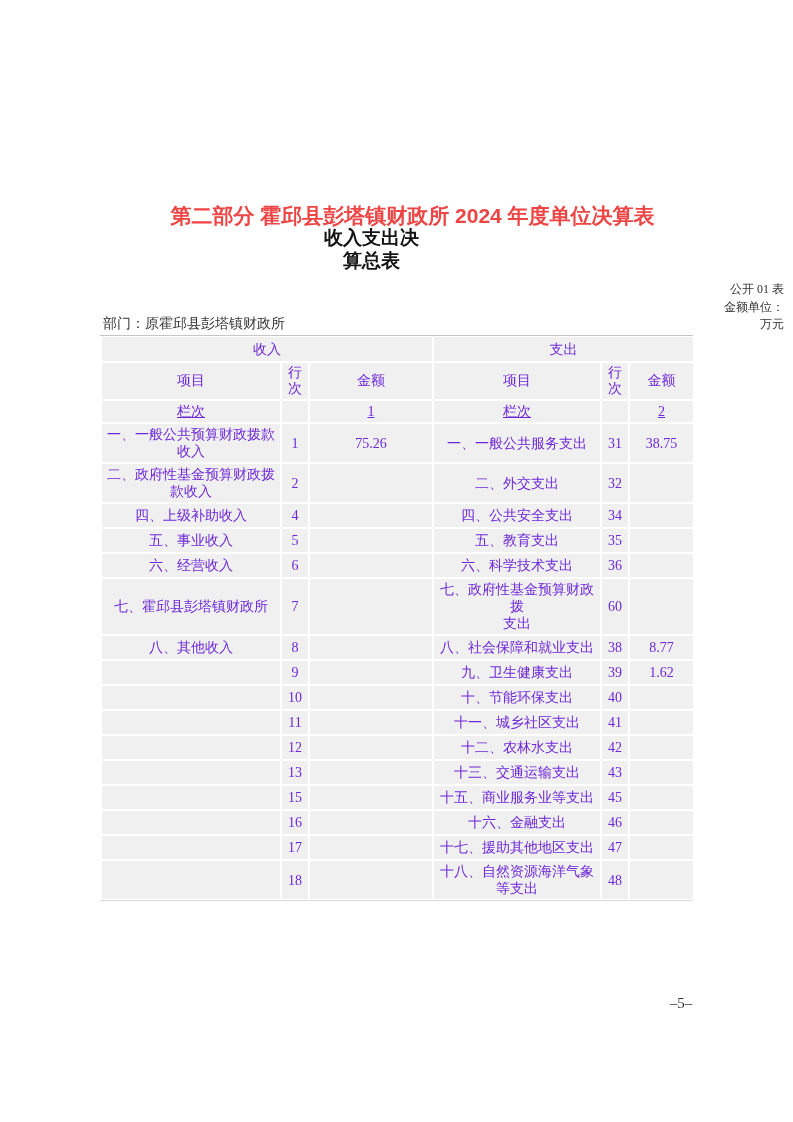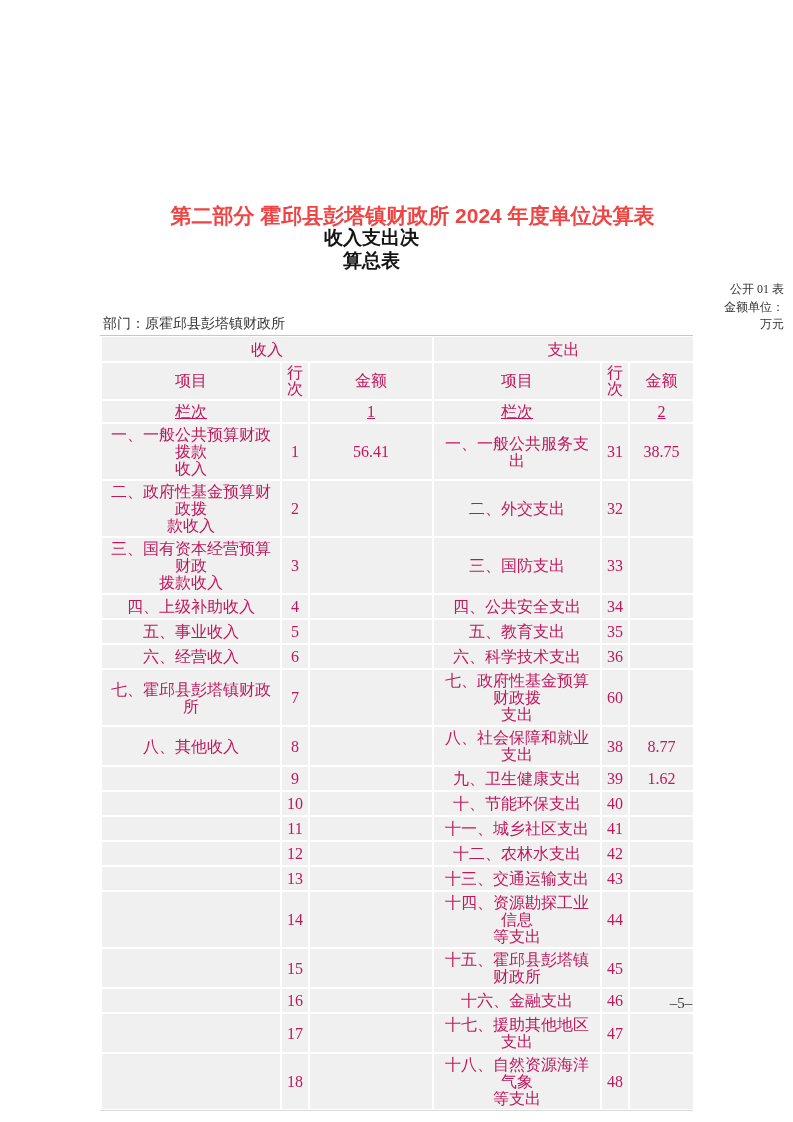--- a/index.html
+++ b/index.html
@@ -36,21 +36,21 @@
   .table-wrap::before {
     content:""; position:absolute; top:0; left:0; right:0; height:1px;
     background:#c6c6c6; z-index:2;
   }
   .table-wrap::after {
     content:""; position:absolute; bottom:0; left:0; right:0; height:1px;
     background:#d9d9d9; z-index:2;
   }
   table.fin {
     width:593px; table-layout:fixed; border-collapse:collapse;
-    font-size:16px; color:#be185d;
+    font-size:14px; color:#6d28d9;
   }
   table.fin th, table.fin td {
     border:2px solid #ffffff;
     background:#f0f0f0;
     font-weight:normal;
     padding:2px 4px;
     line-height:17px;
     vertical-align:middle;
     text-align:center;
     overflow:hidden;
@@ -124,44 +124,35 @@
           <th>栏次</th>
           <th class="rowno"></th>
           <th>2</th>
         </tr>
       </thead>
       <tbody id="table-body">
           <tr>
     <td class="item">一、一般公共预算财政拨款
 收入</td>
     <td class="rowno">1</td>
-    <td class="amount">56.41</td>
+    <td class="amount">75.26</td>
     <td class="item">一、一般公共服务支出</td>
     <td class="rowno">31</td>
     <td class="amount">38.75</td>
   </tr>
           <tr>
     <td class="item">二、政府性基金预算财政拨
 款收入</td>
     <td class="rowno">2</td>
     <td class="amount"></td>
     <td class="item">二、外交支出</td>
     <td class="rowno">32</td>
     <td class="amount"></td>
   </tr>
           <tr>
-    <td class="item">三、国有资本经营预算财政
-拨款收入</td>
-    <td class="rowno">3</td>
-    <td class="amount"></td>
-    <td class="item">三、国防支出</td>
-    <td class="rowno">33</td>
-    <td class="amount"></td>
-  </tr>
-          <tr>
     <td class="item">四、上级补助收入</td>
     <td class="rowno">4</td>
     <td class="amount"></td>
     <td class="item">四、公共安全支出</td>
     <td class="rowno">34</td>
     <td class="amount"></td>
   </tr>
           <tr>
     <td class="item">五、事业收入</td>
     <td class="rowno">5</td>
@@ -230,32 +221,23 @@
           <tr>
     <td class="item"></td>
     <td class="rowno">13</td>
     <td class="amount"></td>
     <td class="item">十三、交通运输支出</td>
     <td class="rowno">43</td>
     <td class="amount"></td>
   </tr>
           <tr>
     <td class="item"></td>
-    <td class="rowno">14</td>
-    <td class="amount"></td>
-    <td class="item">十四、资源勘探工业信息
-等支出</td>
-    <td class="rowno">44</td>
-    <td class="amount"></td>
-  </tr>
-          <tr>
-    <td class="item"></td>
     <td class="rowno">15</td>
     <td class="amount"></td>
-    <td class="item">十五、霍邱县彭塔镇财政所</td>
+    <td class="item">十五、商业服务业等支出</td>
     <td class="rowno">45</td>
     <td class="amount"></td>
   </tr>
           <tr>
     <td class="item"></td>
     <td class="rowno">16</td>
     <td class="amount"></td>
     <td class="item">十六、金融支出</td>
     <td class="rowno">46</td>
     <td class="amount"></td>

